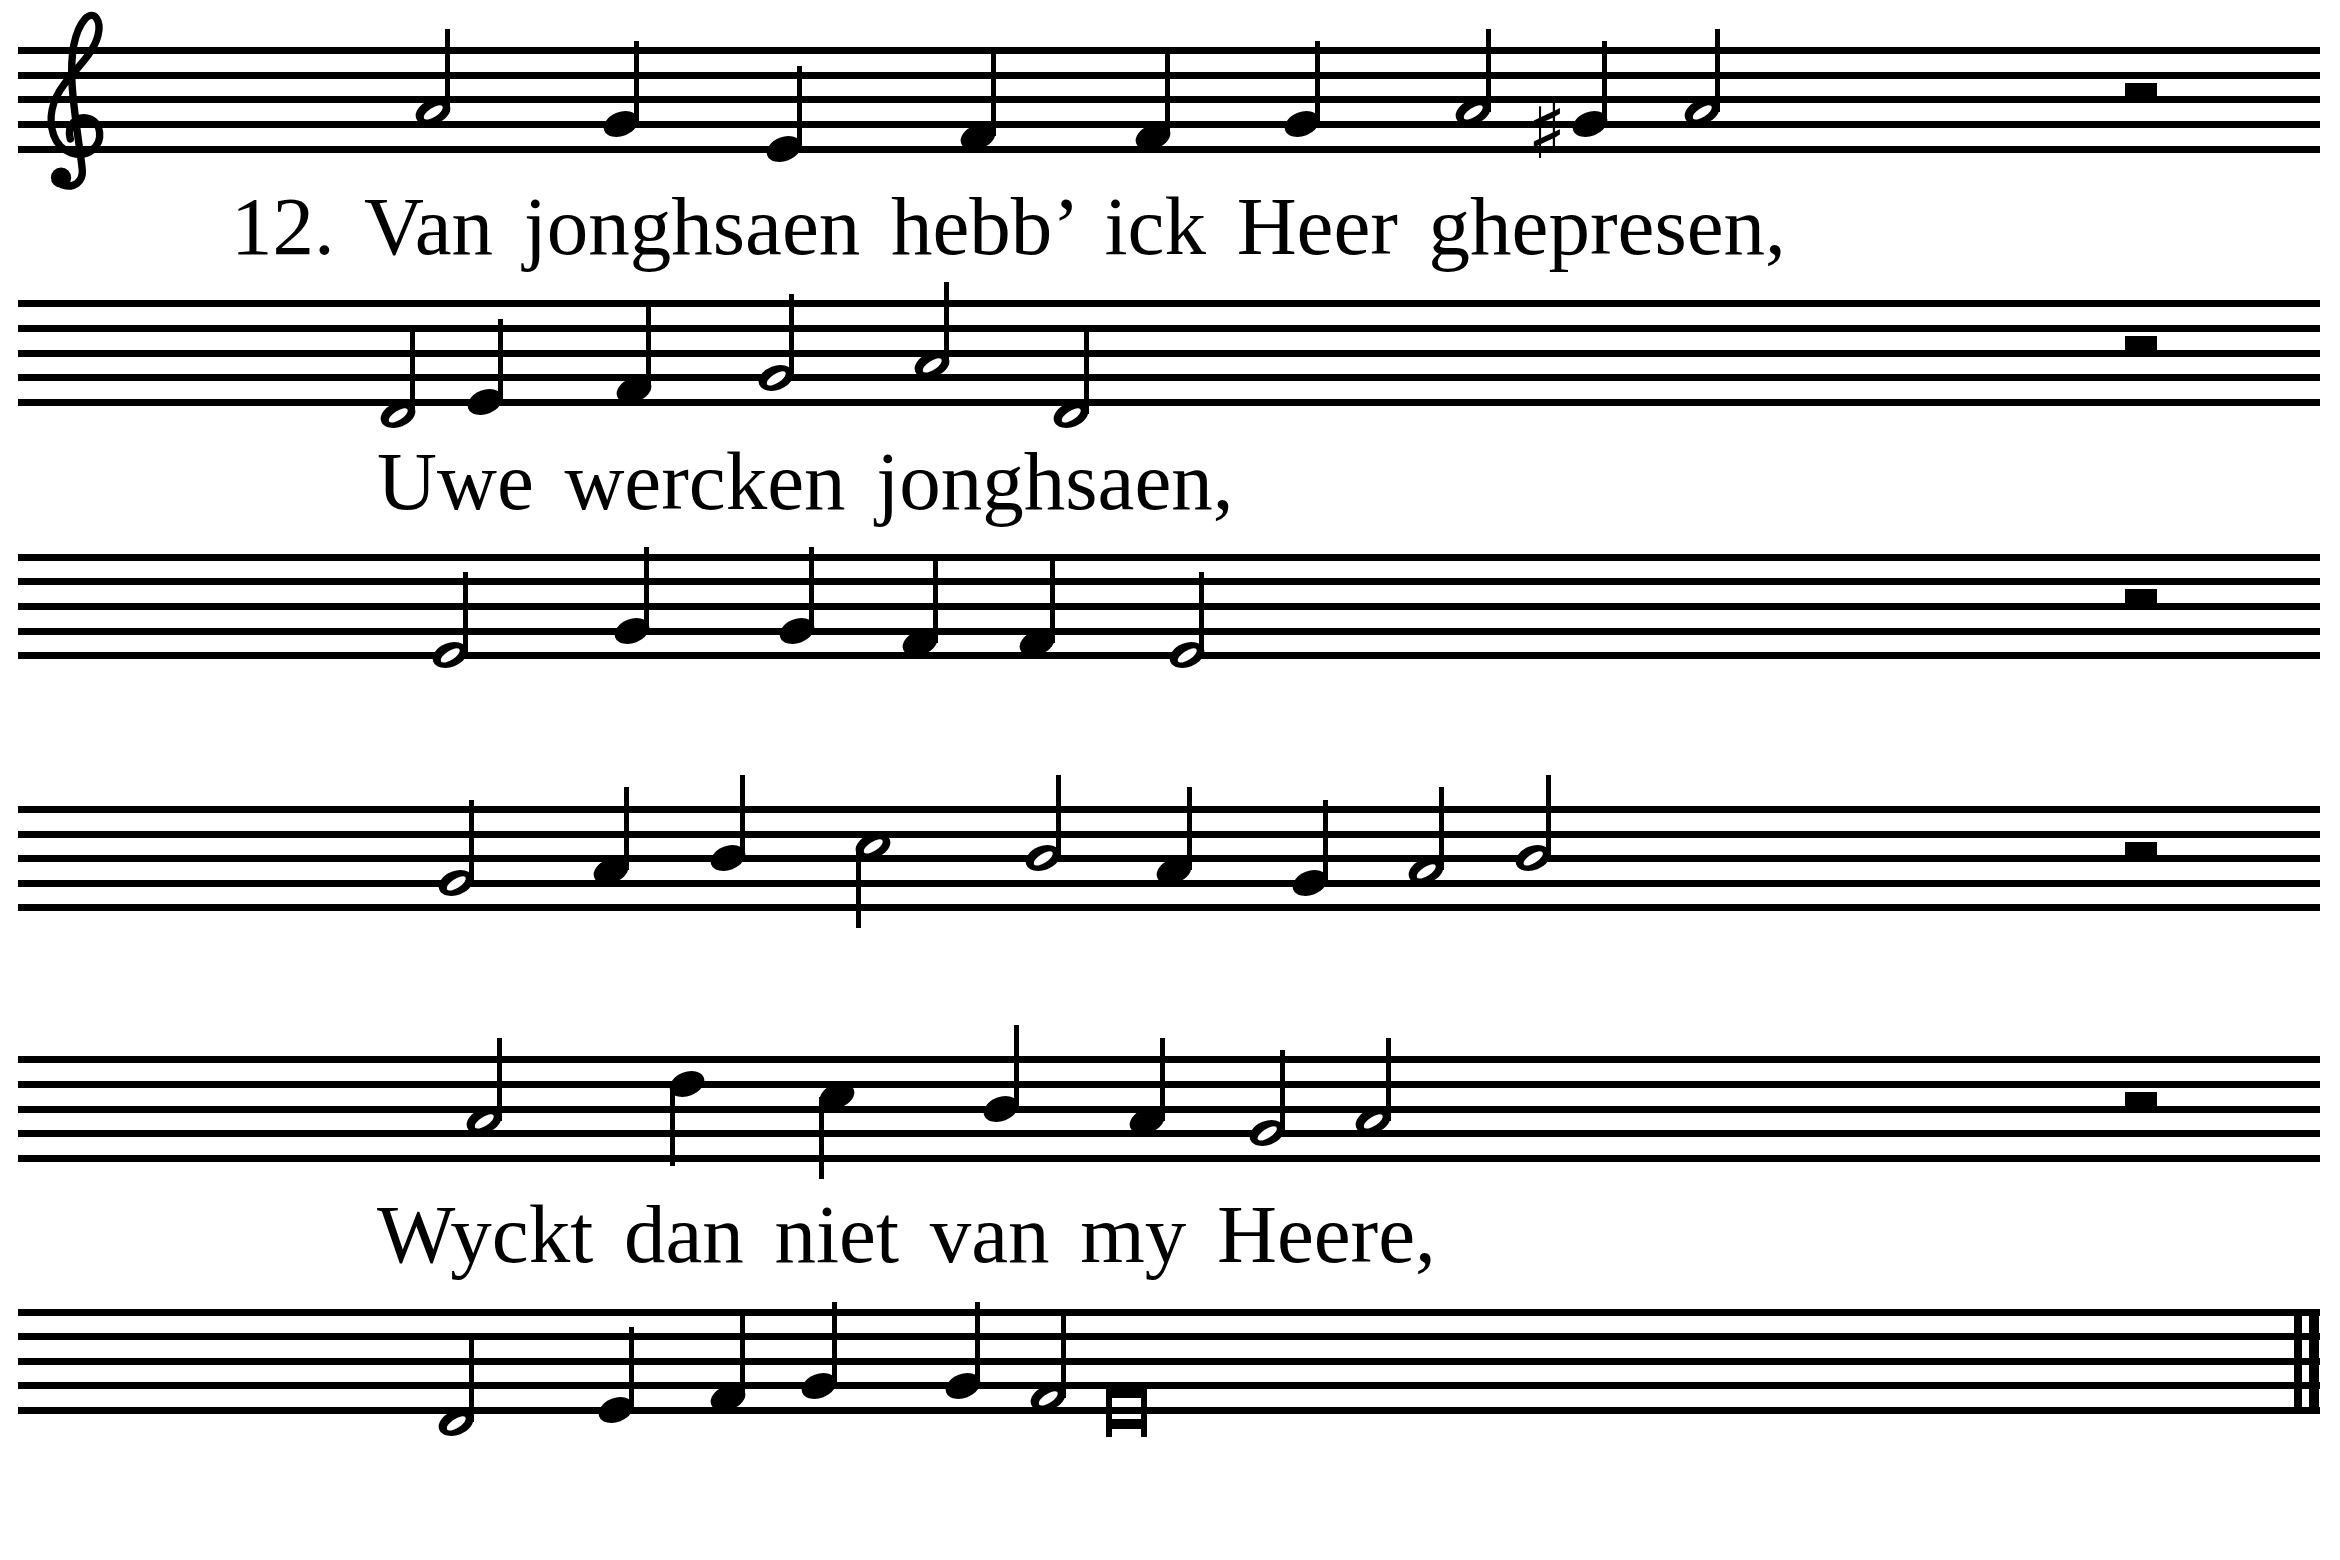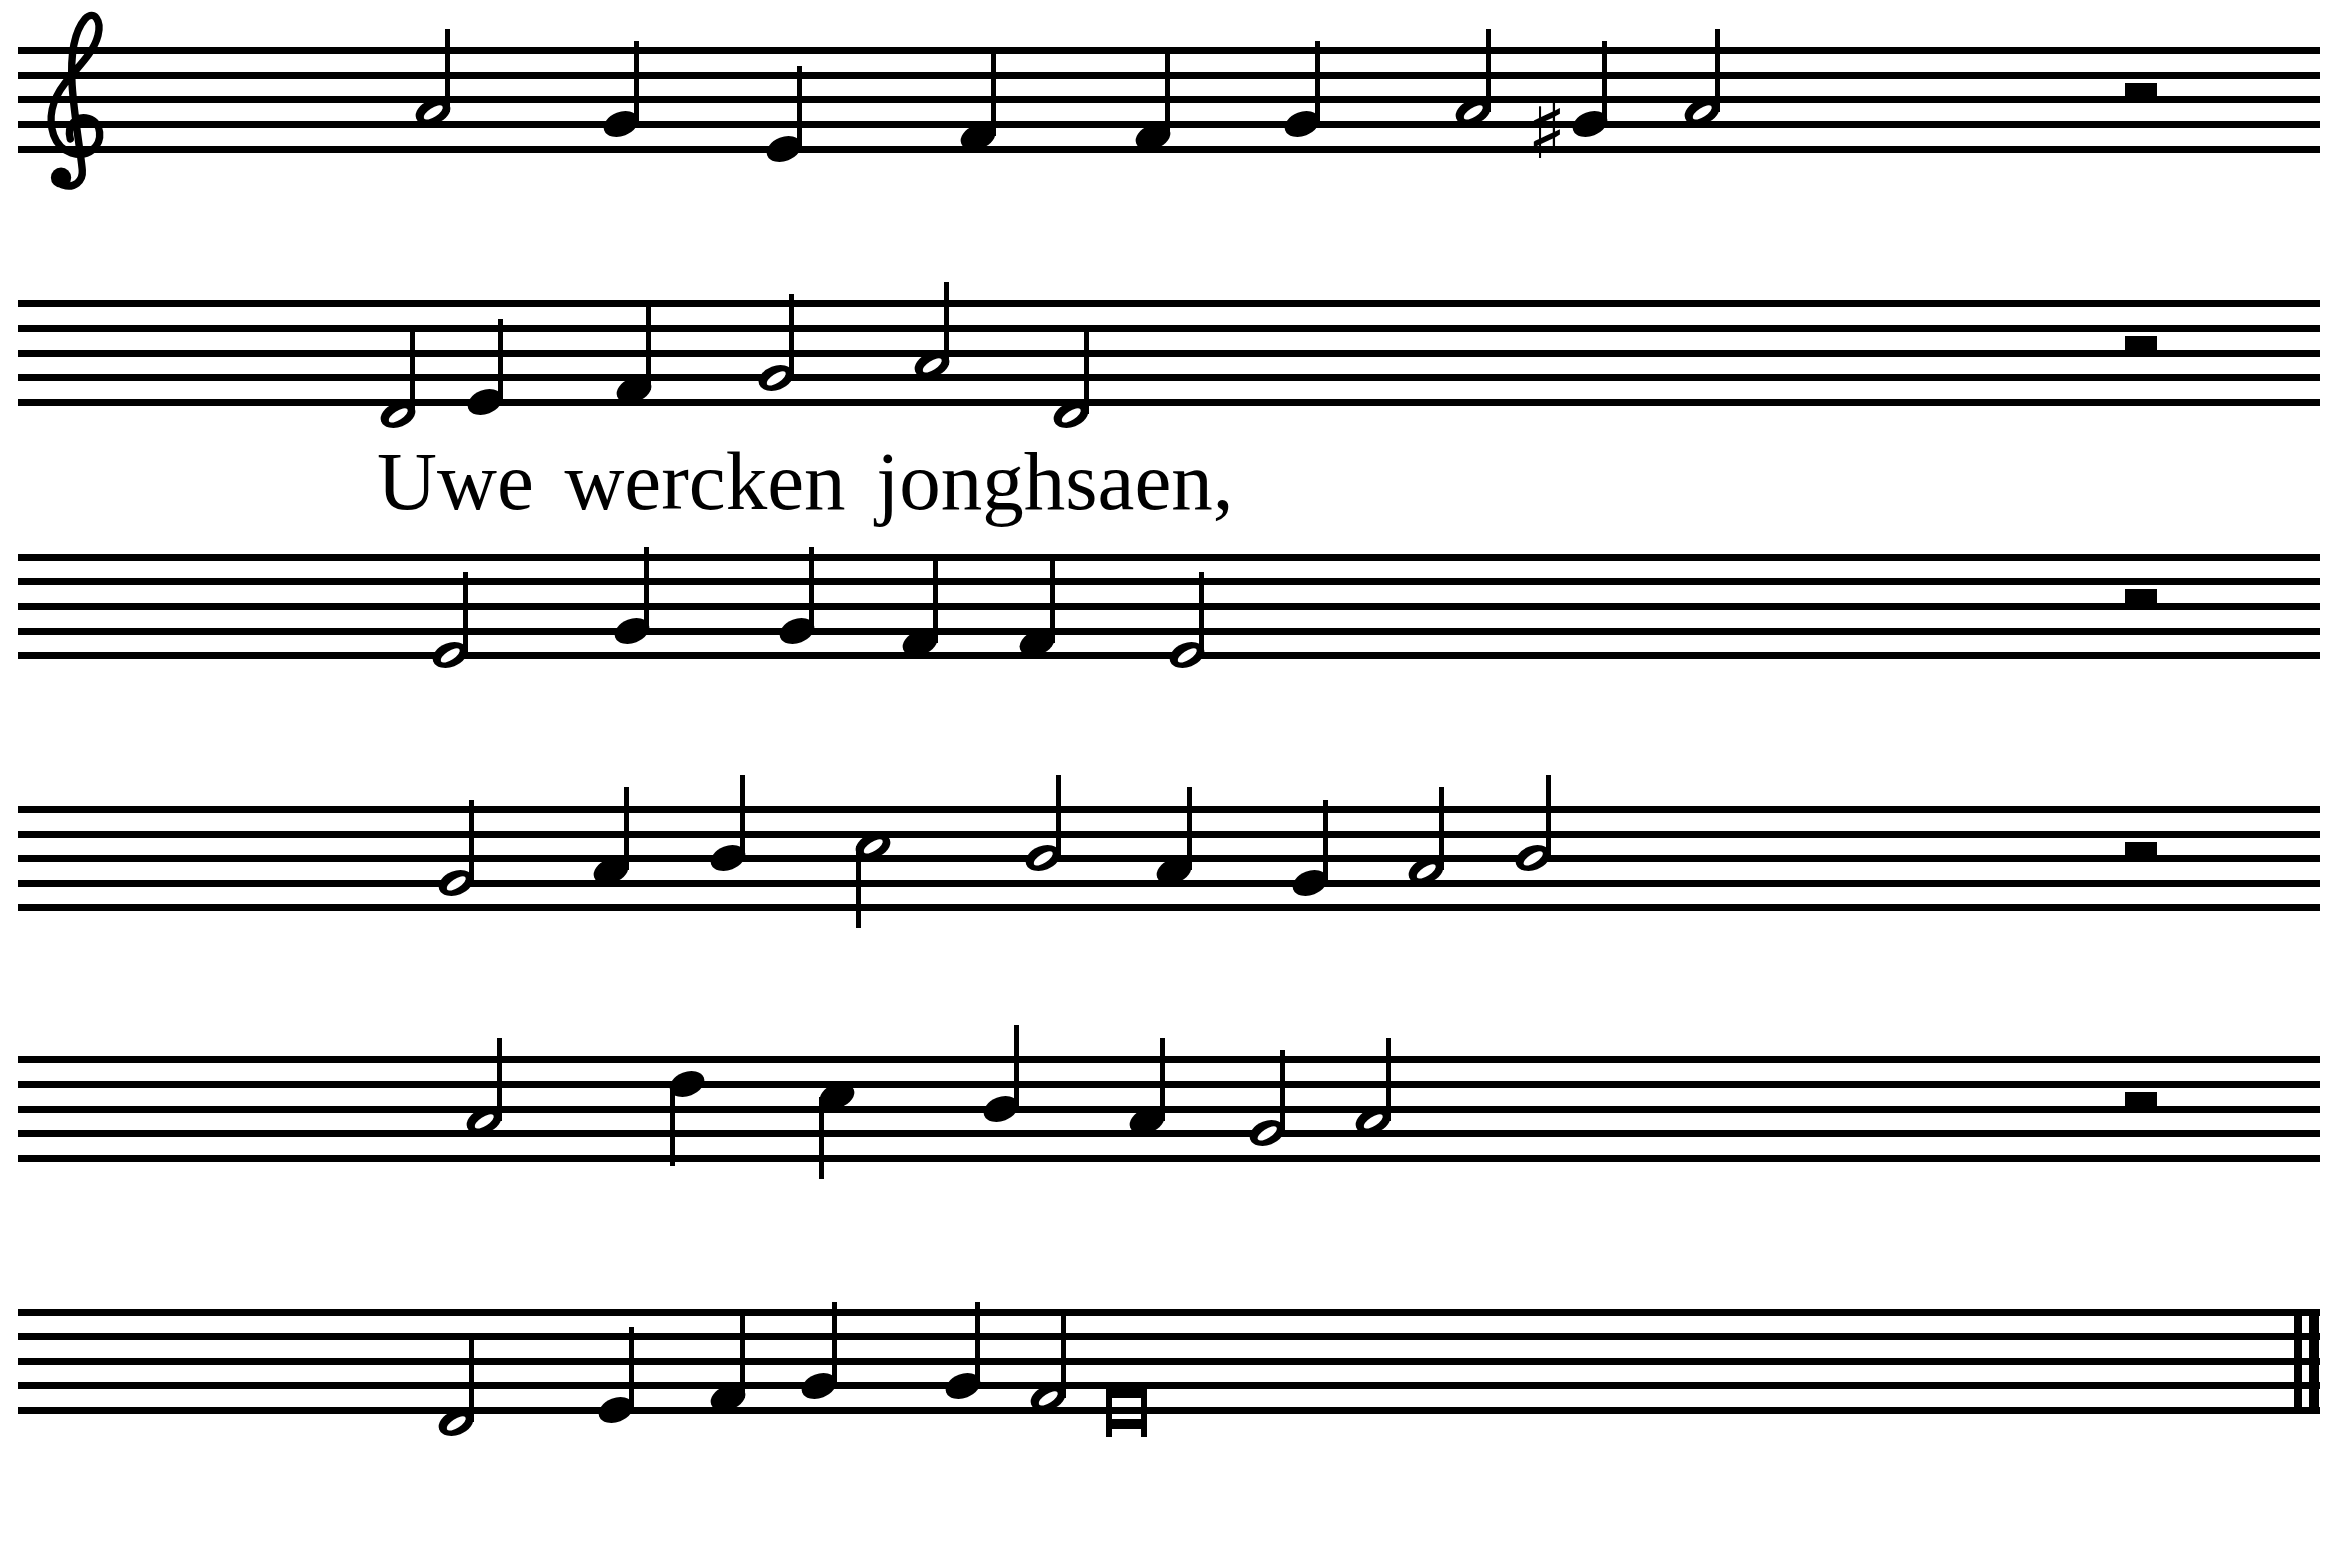--- a/index.html
+++ b/index.html
@@ -51,20 +51,21 @@
       <div class="hollow"></div>
     </div>
     <div class="accidental" style="left: 1527px; top: 130px;">♯</div>
     <div class="stem" style="left: 1602px; top: 41px; height: 83px;"></div>
     <div class="notehead" style="left: 1572px; top: 112px;"></div>
     <div class="stem" style="left: 1715px; top: 29px; height: 83px;"></div>
     <div class="notehead" style="left: 1684px; top: 100px;">
       <div class="hollow"></div>
     </div>
     <div class="rest" style="left: 2125px; top: 83px;"></div>
+    <div class="lyric" style="left: 231px; top: 185px;">12. Van jonghsaen hebb’ ick Heer ghepresen,</div>
     <div class="staff-line" style="top: 300px;"></div>
     <div class="staff-line" style="top: 325px;"></div>
     <div class="staff-line" style="top: 350px;"></div>
     <div class="staff-line" style="top: 374px;"></div>
     <div class="staff-line" style="top: 399px;"></div>
     <div class="stem" style="left: 410px; top: 331px; height: 83px;"></div>
     <div class="notehead" style="left: 380px; top: 403px;">
       <div class="hollow"></div>
     </div>
     <div class="stem" style="left: 498px; top: 319px; height: 83px;"></div>
@@ -160,20 +161,21 @@
     <div class="notehead" style="left: 1129px; top: 1109px;"></div>
     <div class="stem" style="left: 1280px; top: 1050px; height: 83px;"></div>
     <div class="notehead" style="left: 1249px; top: 1121px;">
       <div class="hollow"></div>
     </div>
     <div class="stem" style="left: 1386px; top: 1038px; height: 83px;"></div>
     <div class="notehead" style="left: 1355px; top: 1109px;">
       <div class="hollow"></div>
     </div>
     <div class="rest" style="left: 2125px; top: 1092px;"></div>
+    <div class="lyric" style="left: 377px; top: 1193px;">Wyckt dan niet van my Heere,</div>
     <div class="staff-line" style="top: 1309px;"></div>
     <div class="staff-line" style="top: 1333px;"></div>
     <div class="staff-line" style="top: 1358px;"></div>
     <div class="staff-line" style="top: 1382px;"></div>
     <div class="staff-line" style="top: 1407px;"></div>
     <div class="stem" style="left: 469px; top: 1339px; height: 83px;"></div>
     <div class="notehead" style="left: 438px; top: 1411px;">
       <div class="hollow"></div>
     </div>
     <div class="stem" style="left: 629px; top: 1327px; height: 83px;"></div>

